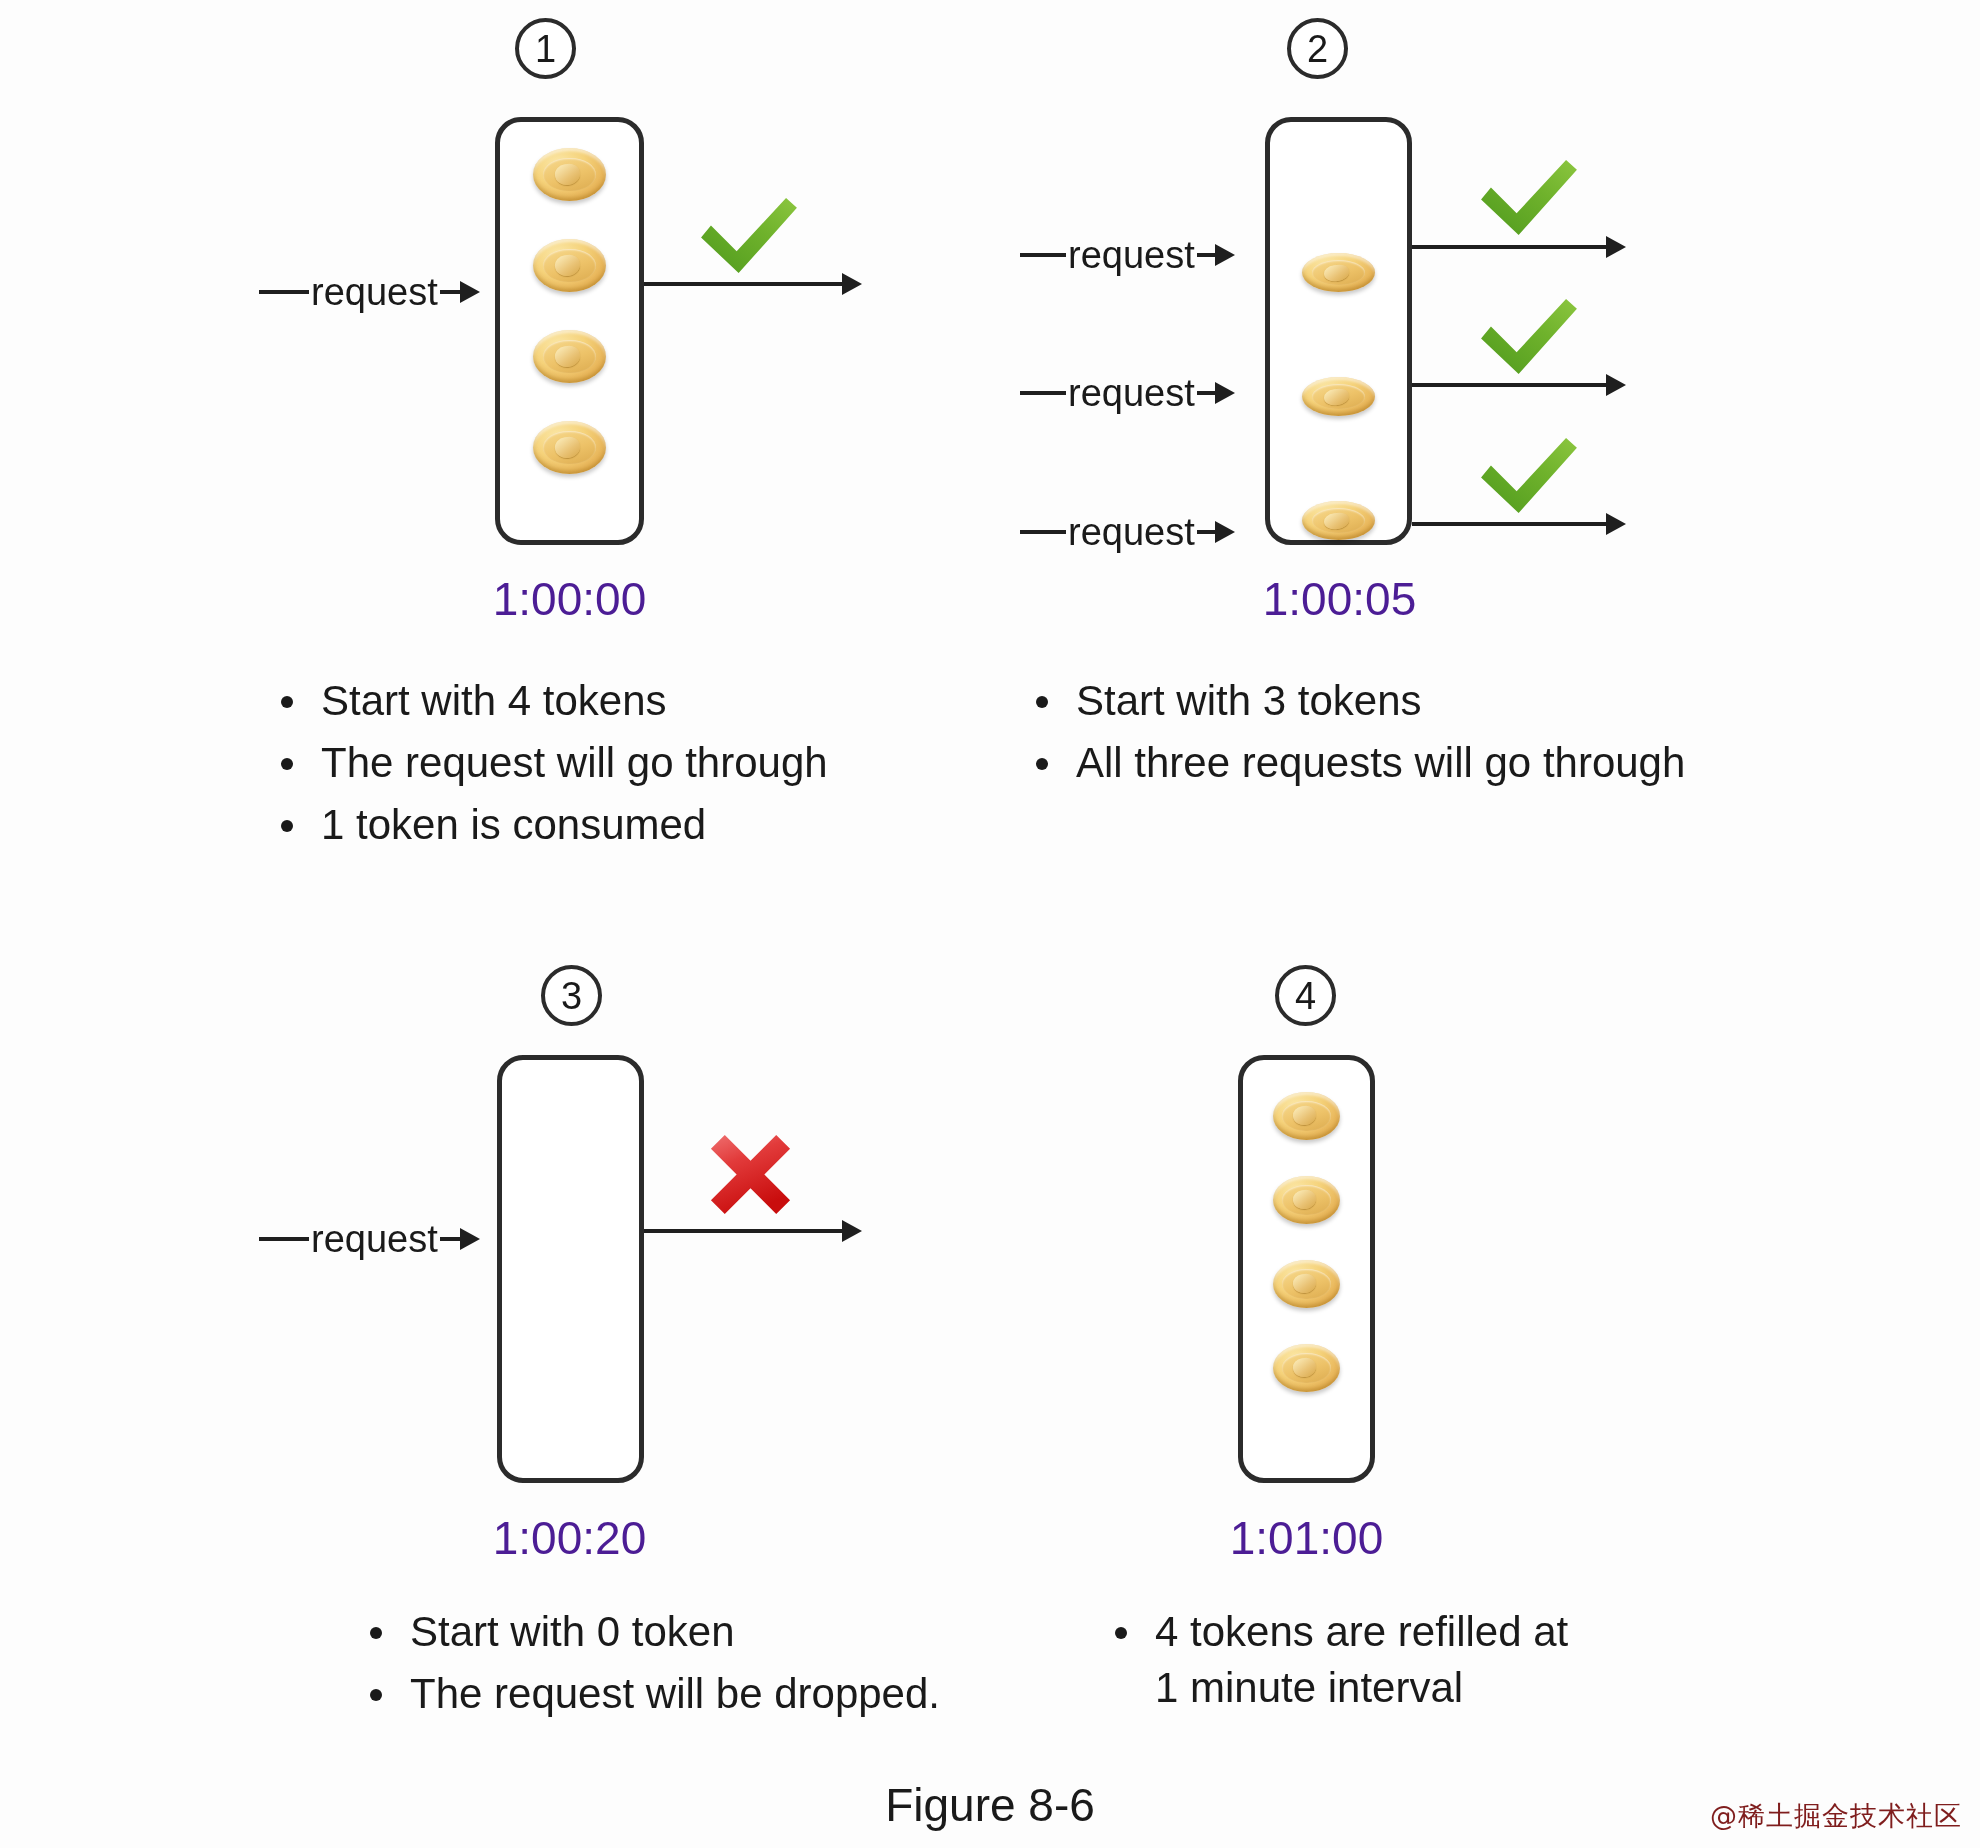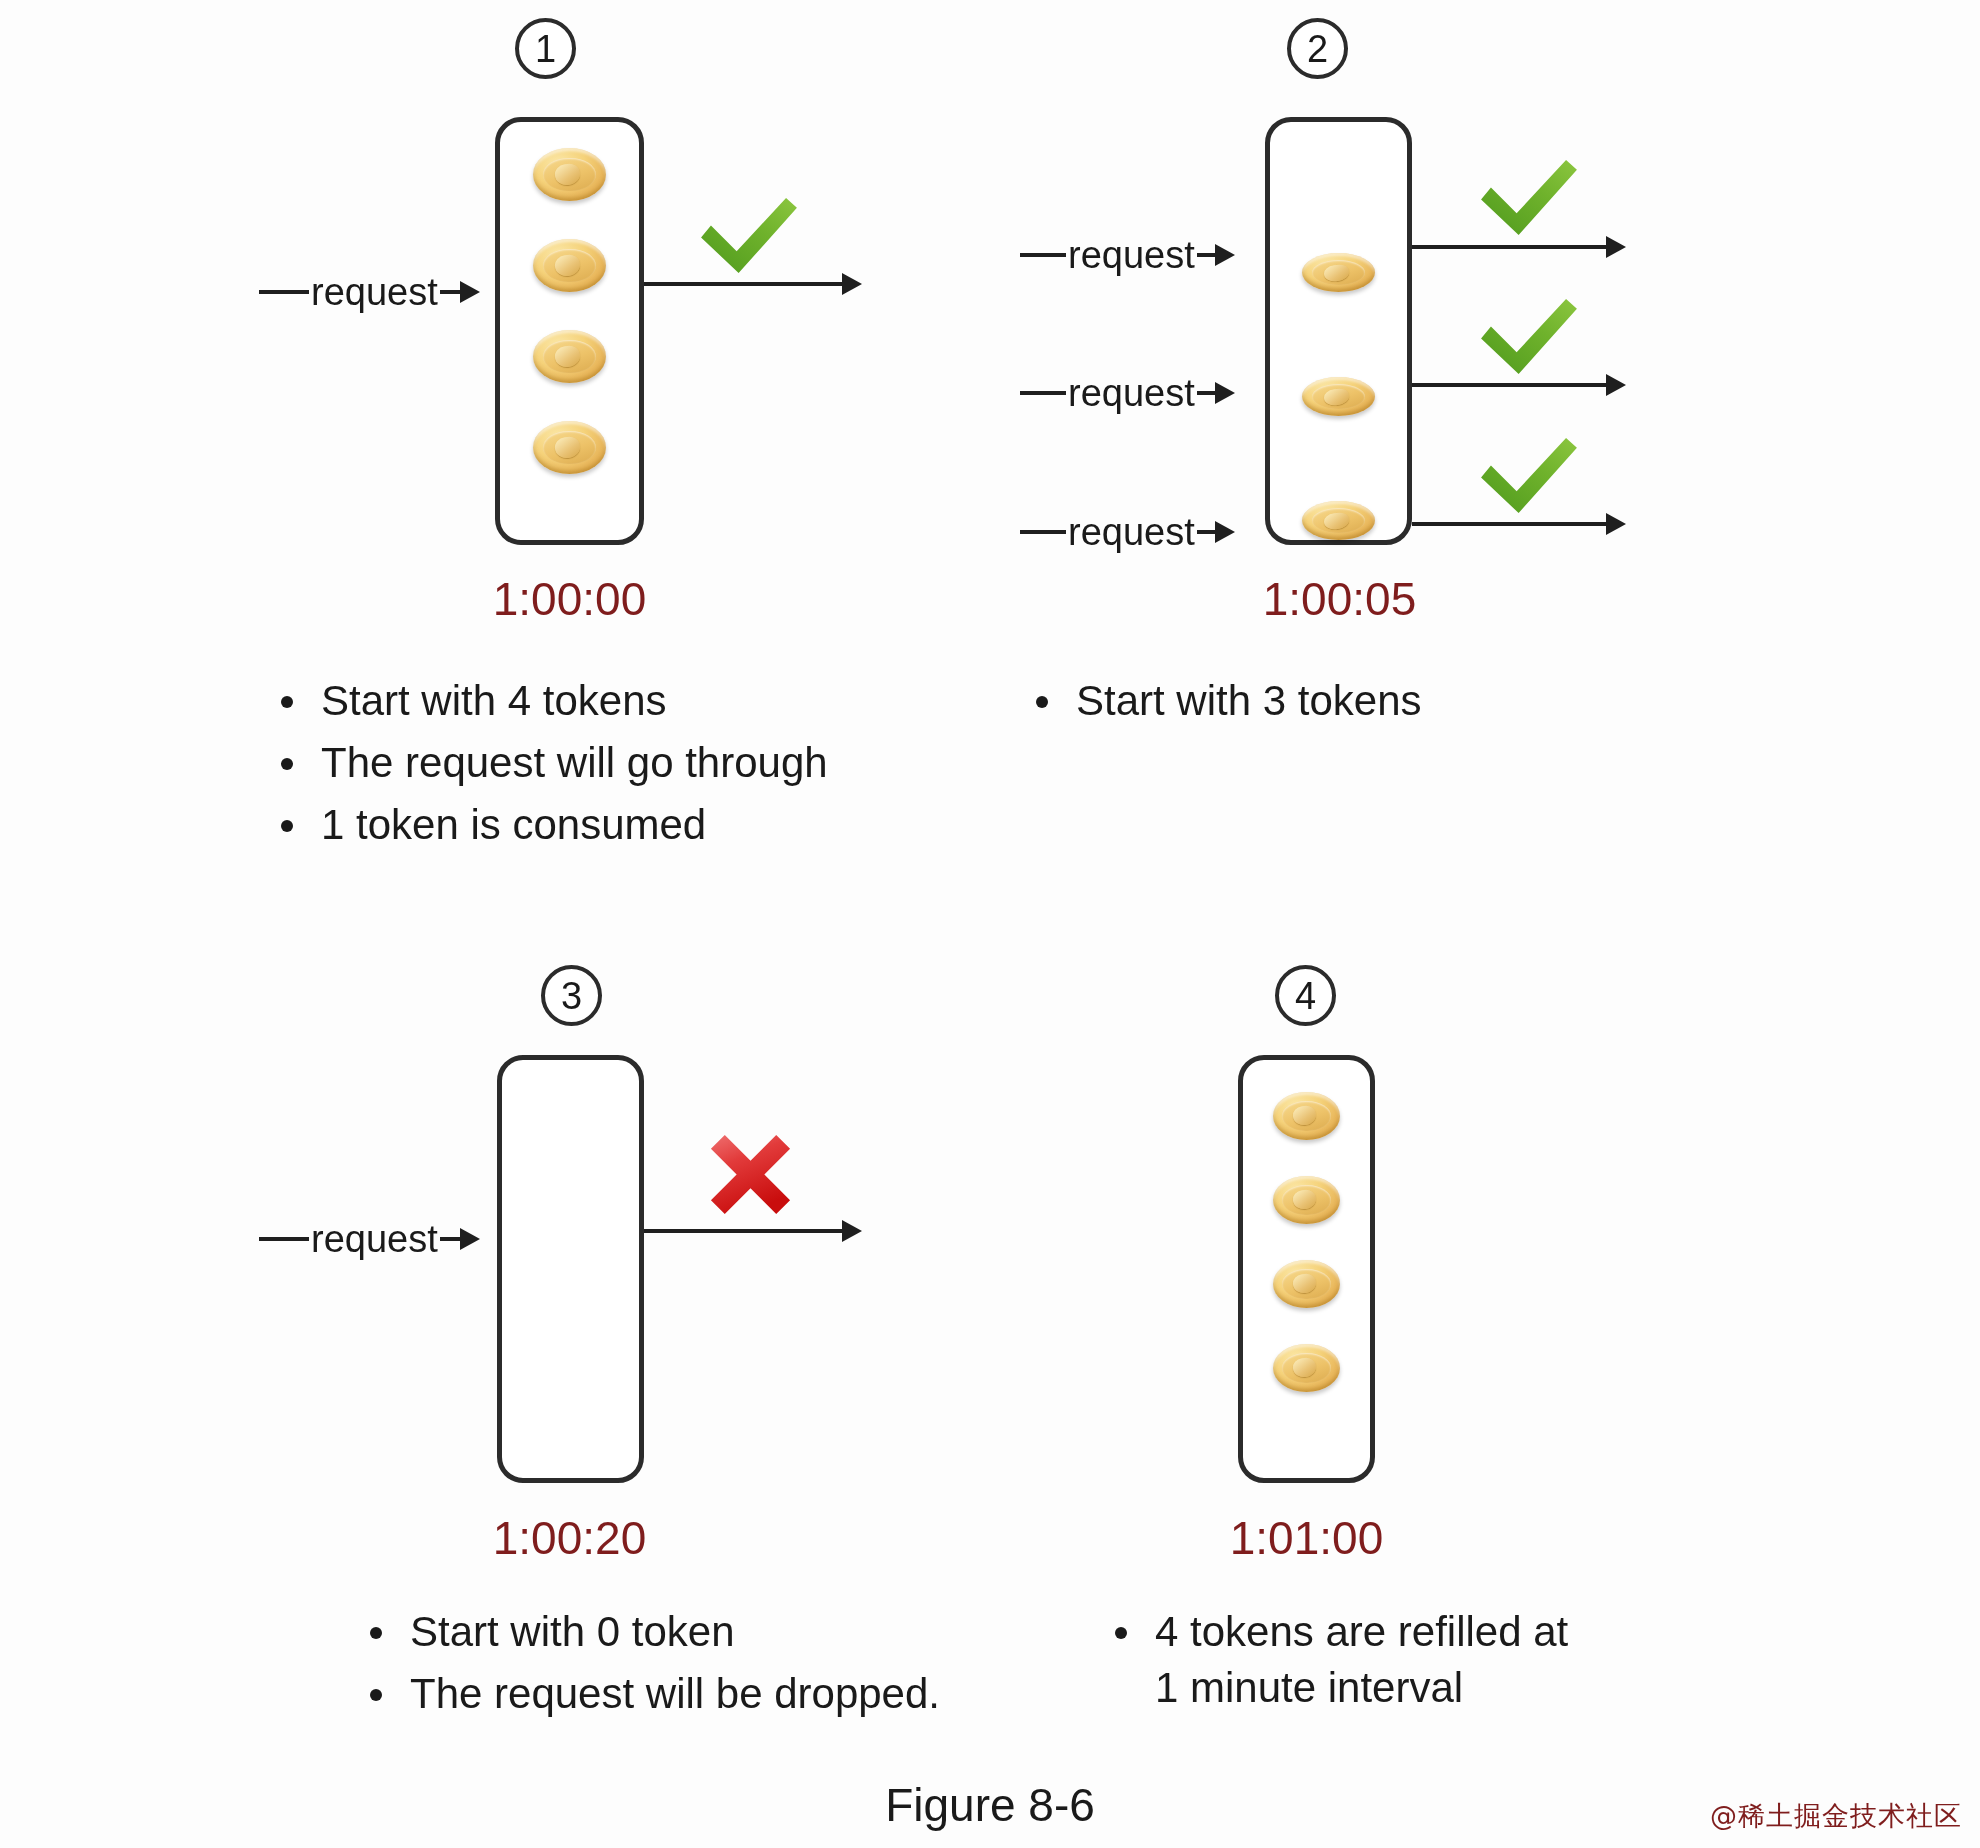--- a/index.html
+++ b/index.html
@@ -117,21 +117,21 @@
   }
 
   
   .check-mark { display: block; }
   .cross-mark { display: block; }
 
   
   .timestamp {
     font-size: 46px;
     line-height: 1;
-    color: #7f1d1d;
+    color: #4c1d95;
     text-align: center;
     white-space: nowrap;
   }
 
   
   .bullets {
     list-style: none;
     margin: 0;
     padding: 0;
   }
@@ -278,20 +278,21 @@
   <div class="abs" style="left:1475px; top:434px;">
     <svg class="check-mark" width="107" height="83" viewBox="0 0 108 84">
       <path d="M6 44 L16 32 L42 58 L92 4 L103 14 L44 80 Z" fill="url(#gchk)"></path>
     </svg>
   </div>
 
   <div class="abs timestamp" style="left:1166px; top:576px; width:347px;">1:00:05</div>
 
   <ul class="bullets abs" style="left:1030px; top:673px; width:812px;">
     <li>Start with 3 tokens</li>
+    <li>All three requests will go through</li>
   </ul>
 
   <div class="abs" style="left:541px; top:965px;">
     <div class="step-badge">3</div>
   </div>
 
   <div class="abs flow-row" style="left:259px; top:1220px; width:240px;">
     <div class="line-h" style="width:50px; flex:none;"></div>
     <span class="req-label">request</span>
     <div class="line-h" style="width:20px; flex:none;"></div>

